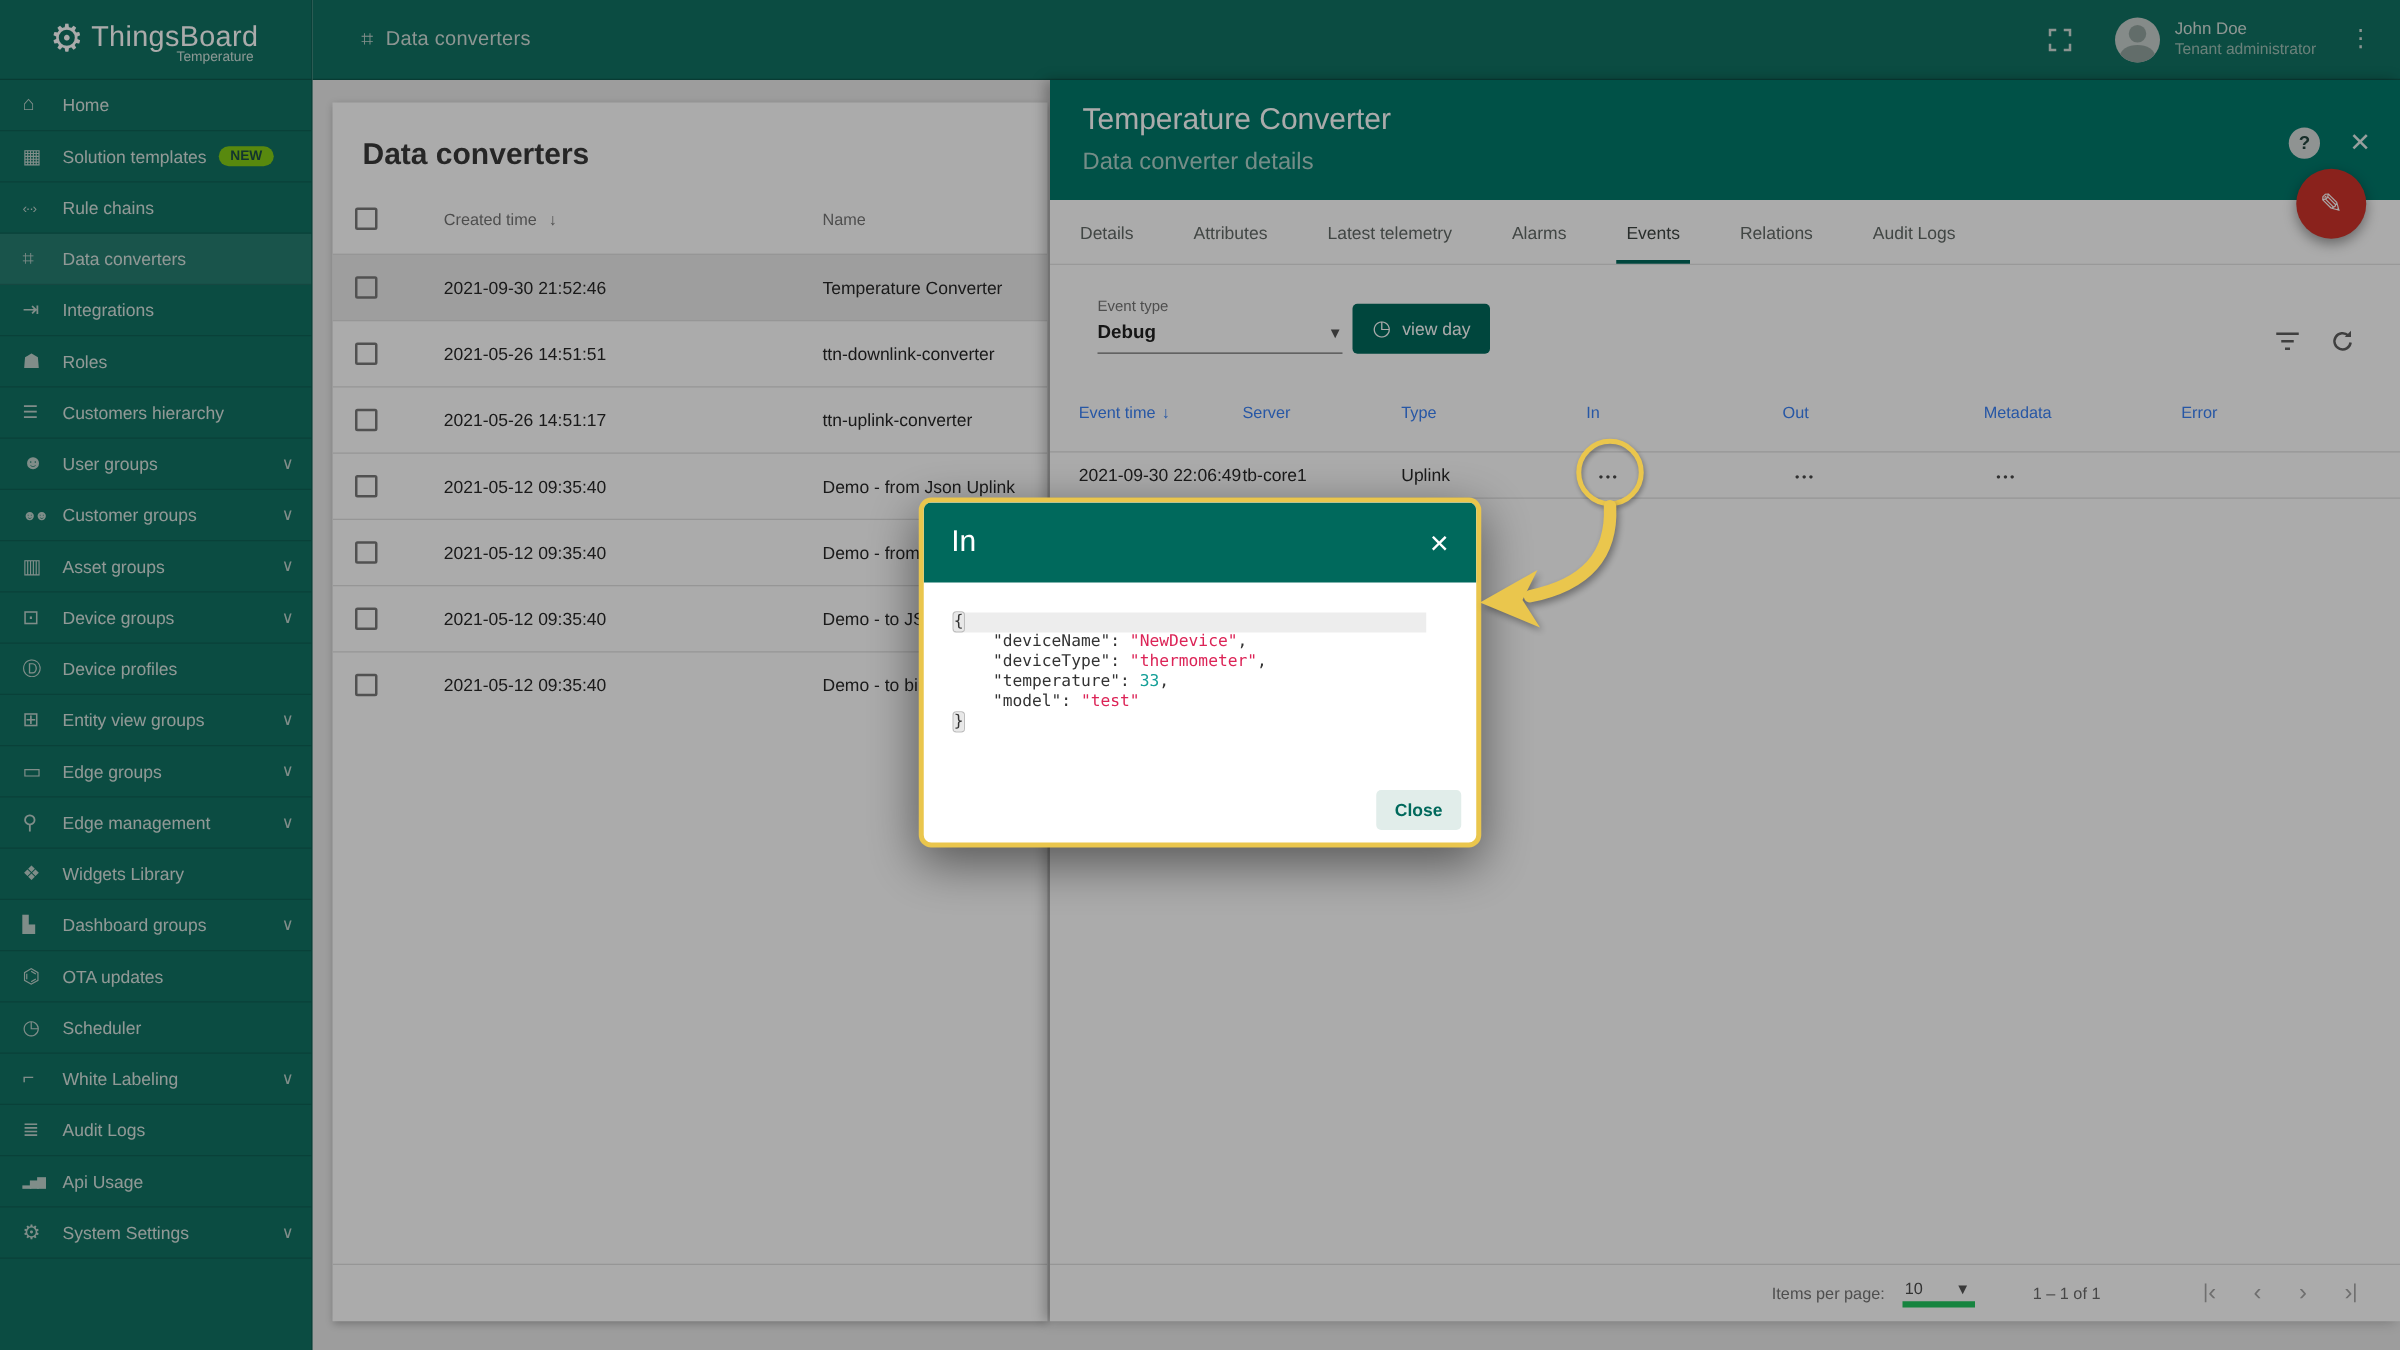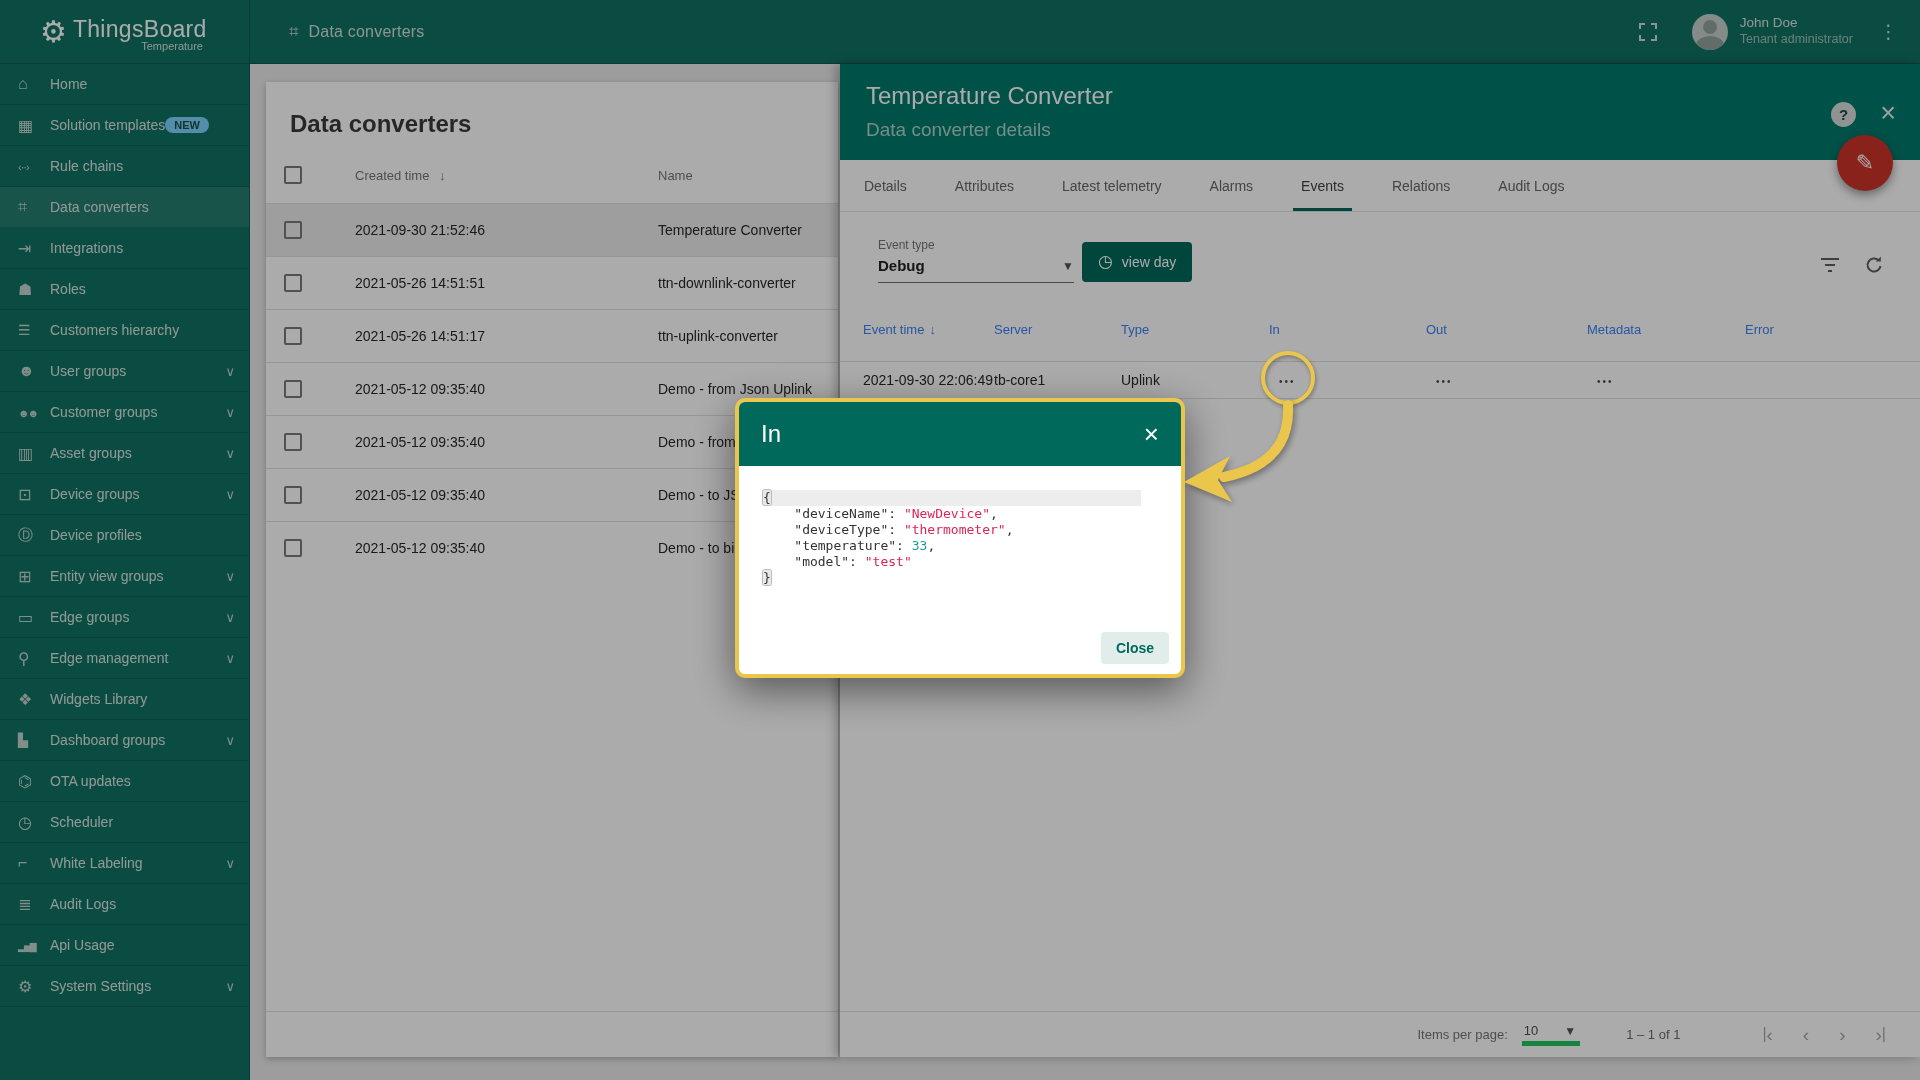--- a/index.html
+++ b/index.html
@@ -16,22 +16,22 @@
     border-bottom:1px solid rgba(0,0,0,.22); position:relative; }
   .logo-gear { font-size:30px; color:#fff; margin-right:6px; line-height:1; }
   .logo-txt { color:#fff; font-size:23px; letter-spacing:.3px; position:relative; top:-2px;}
   .logo-sub { position:absolute; right:46px; top:40px; color:#CFE2DC; font-size:11px; }
   .nav { }
   .nav-item { height:41px; display:flex; align-items:center; padding:0 14px 0 18px;
     border-bottom:1px solid rgba(0,0,0,.14); cursor:pointer; position:relative; }
   .nav-item[data-selected="true"] { background:rgba(255,255,255,.09); }
   .nav-icon { width:26px; font-size:16px; color:#BFD3CD; flex:0 0 26px; text-align:left; }
   .nav-label { color:#D9E4E0; font-size:14px; font-weight:500; margin-left:6px; white-space:nowrap; }
-  .badge { background:#7dd3fc; color:#1C4F45; font-size:11px; font-weight:700;
-    border-radius:9px; padding:2px 9px; }
+  .badge { background:#84cc16; color:#1C4F45; font-size:11px; font-weight:700;
+    border-radius:9px; padding:2px 9px; margin-left:10px; }
   .badge:empty { display:none; }
   .chev { display:none; margin-left:auto; color:#BFD3CD; font-size:13px; }
   .chev[data-show="true"] { display:block; }
 
   
   [data-icon="home-icon"]::before{content:"⌂";}
   [data-icon="solution-templates-icon"]::before{content:"▦";}
   [data-icon="rule-chains-icon"]::before{content:"‹··›";font-size:11px;letter-spacing:-1px;}
   [data-icon="data-converters-icon"]::before{content:"⌗";}
   [data-icon="integrations-icon"]::before{content:"⇥";}
@@ -103,21 +103,21 @@
     justify-content:center; box-shadow:0 4px 10px rgba(0,0,0,.4); cursor:pointer; z-index:6; }
   .tabs { display:flex; height:52px; border-bottom:1px solid #E4E4E4; align-items:stretch; }
   .tab { background:none; border:none; padding:0 24px; font-size:14px; font-weight:500;
     color:#626966; cursor:pointer; position:relative;
     font-family:"Liberation Sans","DejaVu Sans",sans-serif; }
   .tab[data-active="true"] { color:#3E4542; }
   .tab[data-active="true"]::after { content:""; position:absolute; left:16px; right:16px; bottom:0;
     height:3px; background:#00695C; }
 
   
-  .ev-toolbar { display:flex; align-items:center; padding:26px 36px 0 38px; position:relative; }
+  .ev-toolbar { display:flex; align-items:flex-end; padding:26px 36px 0 38px; position:relative; }
   .ev-select { width:196px; cursor:pointer; }
   .ev-select-label { font-size:12px; color:#757575; }
   .ev-select-row { display:flex; align-items:center; margin-top:5px; padding-bottom:8px;
     border-bottom:1px solid #6F6F6F;font-weight:bold; }
   .ev-select-value { font-size:15px; color:#212121; flex:1; }
   .ev-caret { font-size:12px; color:#555; }
   .range-btn { margin-left:8px; margin-top:2px; height:40px; background:#00695C; color:#fff;
     border:none; border-radius:4px; font-size:14px; padding:0 16px; display:flex;
     align-items:center; cursor:pointer; font-family:"Liberation Sans","DejaVu Sans",sans-serif; }
   .range-clock { font-size:17px; margin-right:9px; }

